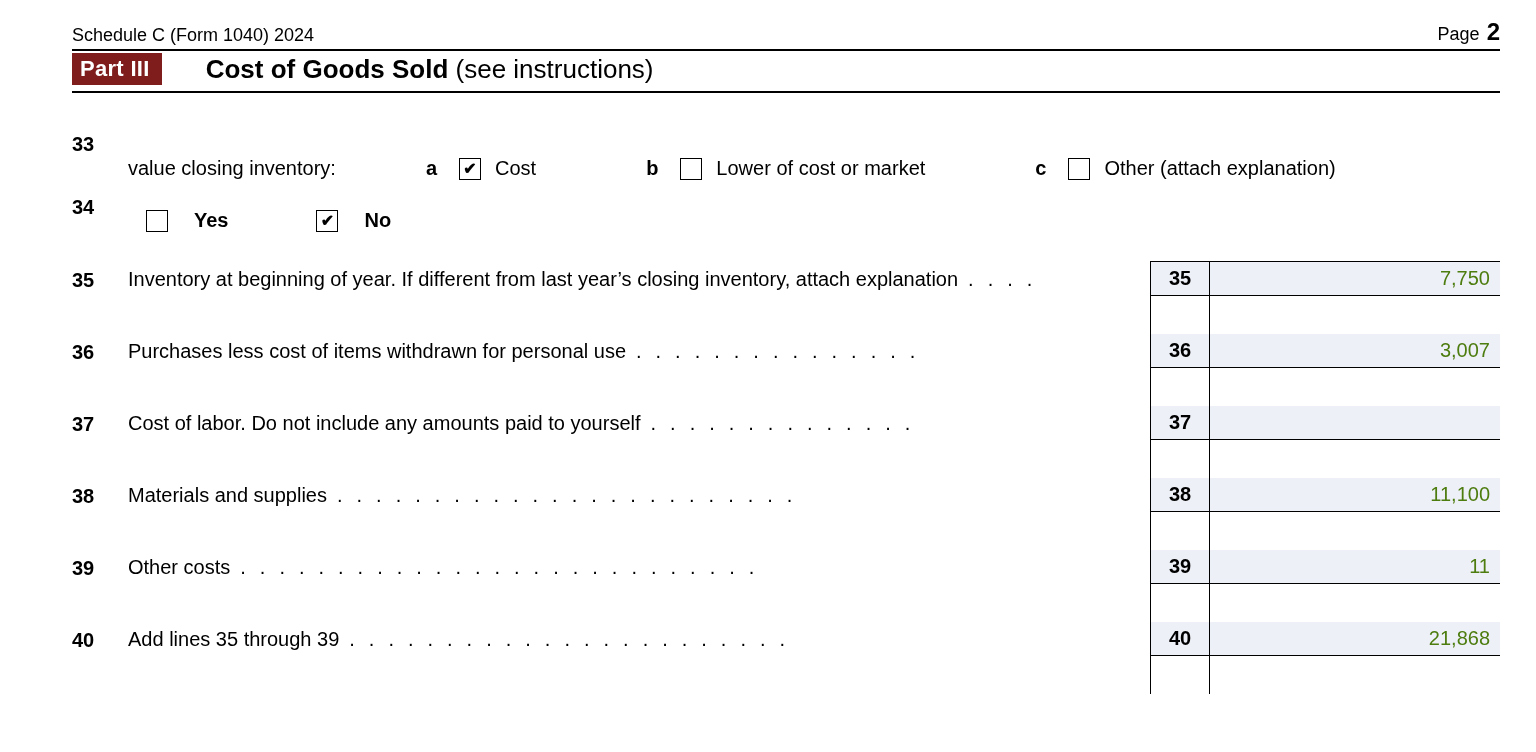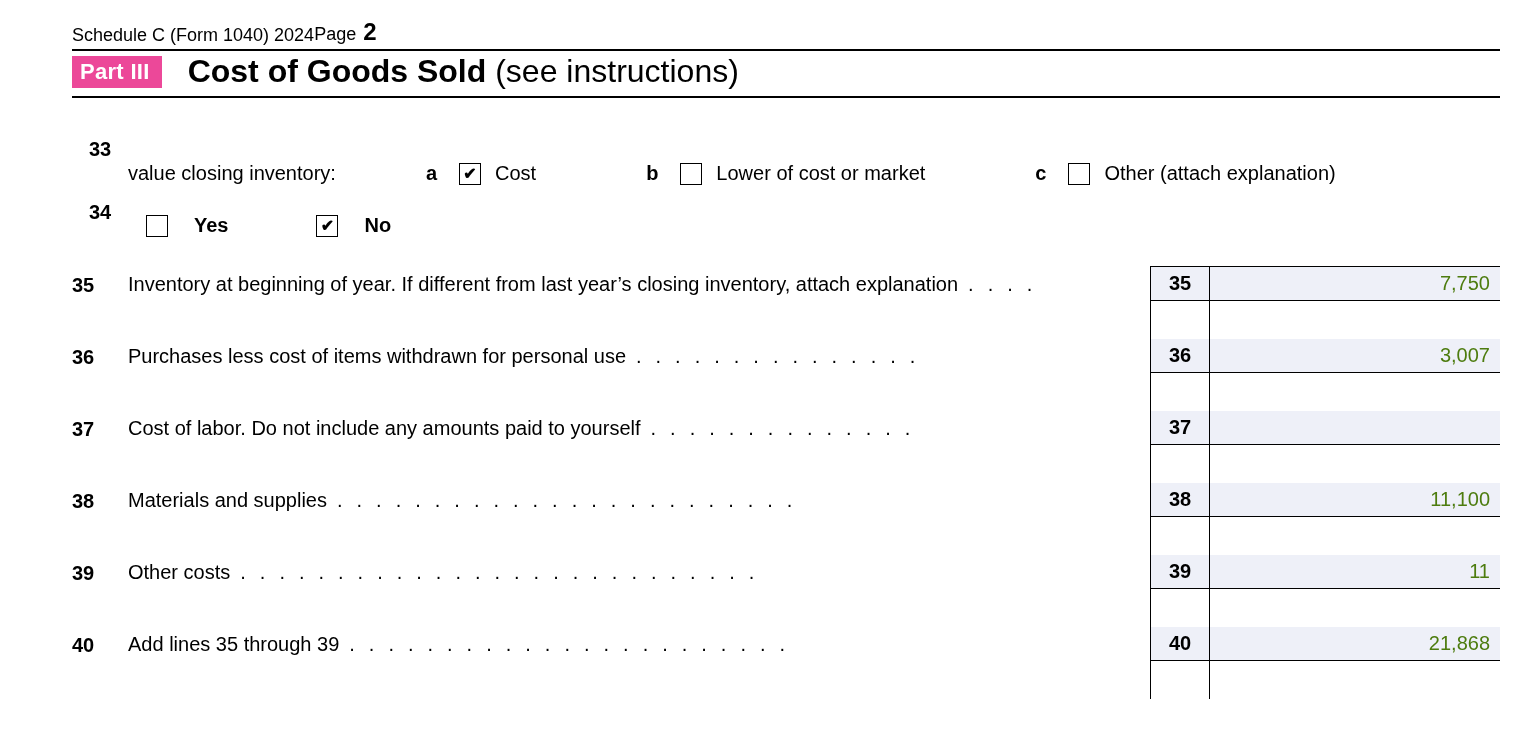--- a/index.html
+++ b/index.html
@@ -14,60 +14,61 @@
   }
   .page{
     position:absolute;
     left:72px;
     right:36px;
     top:18px;
   }
   
   .hdr-row{
     display:flex;
+    justify-content:space-between;
     align-items:flex-end;
     font-size:18px;
   }
   .hdr-row .pg{font-size:18px;}
   .hdr-row .pg .n{font-size:24px;font-weight:700;margin-left:2px;}
   .hdr-rule{
     border-top:2px solid #000;
     margin-top:3px;
   }
   .part-bar{
     display:flex;
     align-items:center;
     border-bottom:2px solid #000;
     padding:2px 0 6px 0;
   }
   .part-box{
-    background:#ec4899;
+    background:#7f1d1d;
     color:#fff;
     font-weight:800;
     padding:3px 12px 3px 8px;
     font-size:22px;
     letter-spacing:0.3px;
   }
   .part-title{
-    font-size:32px;
-    margin-left:26px;
+    font-size:26px;
+    margin-left:44px;
   }
   .part-title .bold{font-weight:700;}
 
   
   .lines{
     margin-top:40px;
   }
   .line{
     display:flex;
     align-items:flex-start;
   }
   .ln-no{
     width:56px;
-    text-align:center;
+    text-align:left;
     font-weight:700;
     padding-top:0px;
   }
   .ln-body{
     flex:1;
   }
   .q33 .opts{
     display:flex;
     align-items:flex-end;
     gap:0;

